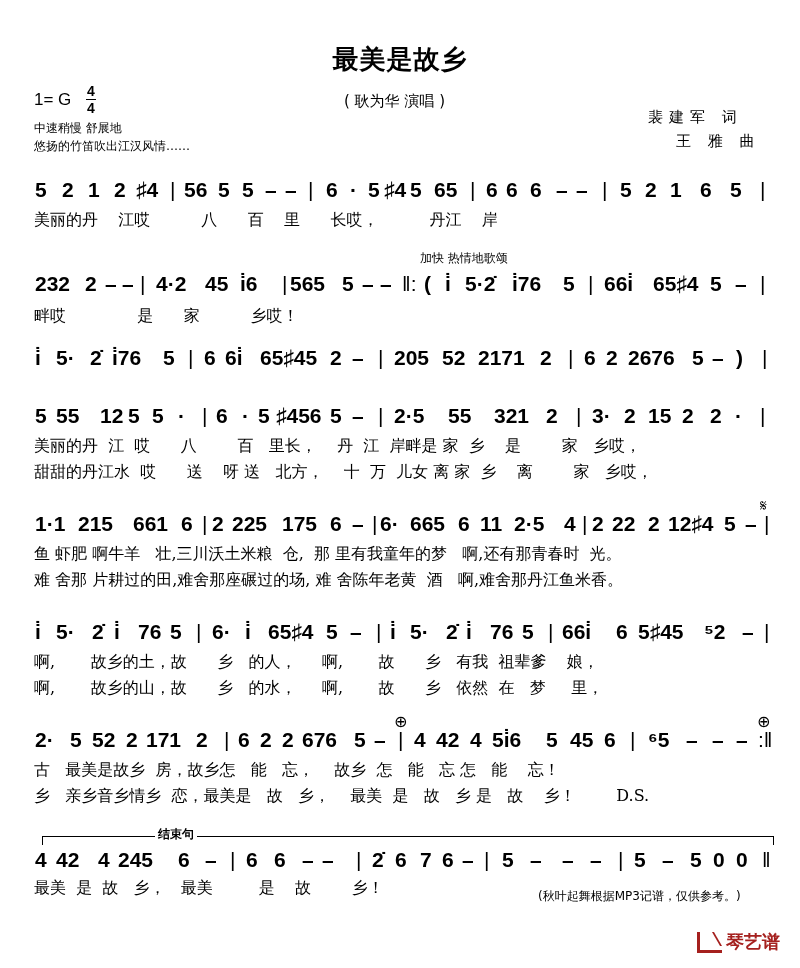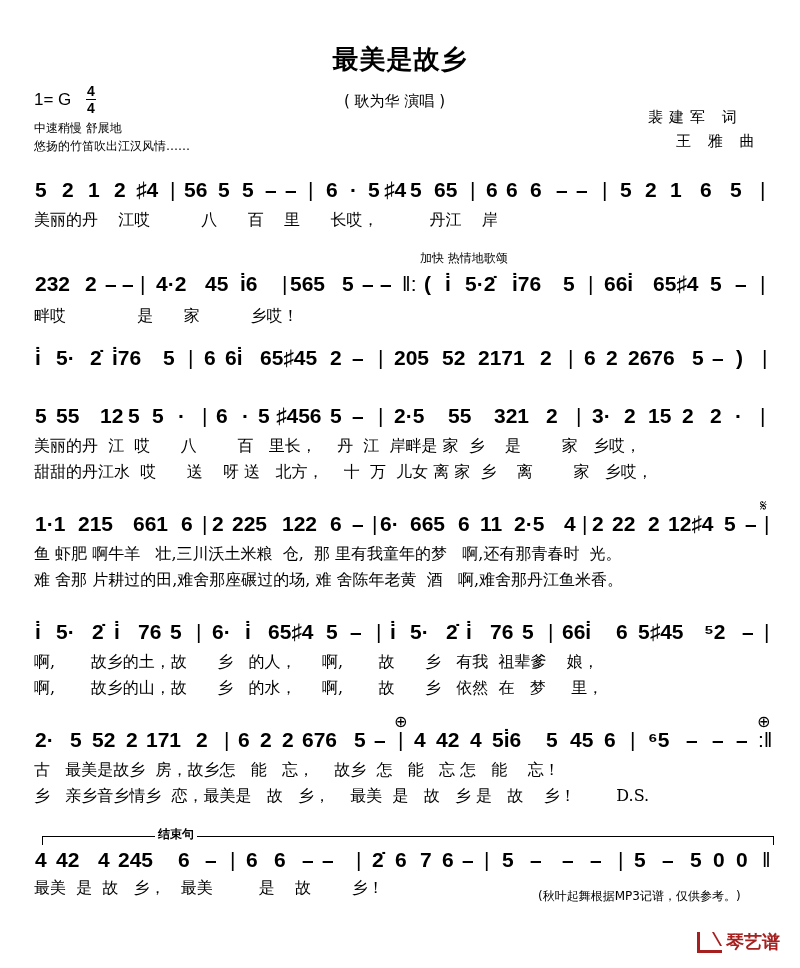--- a/index.html
+++ b/index.html
@@ -177,21 +177,21 @@
     </div>
     <div class="line" style="top: 512px;">
       <div class="notes">
         <span class="tok" style="left: 35px;">1·1</span>
         <span class="tok" style="left: 78px;">215</span>
         <span class="tok" style="left: 133px;">661</span>
         <span class="tok" style="left: 181px;">6</span>
         <span class="tok" style="left: 202px; font-weight: normal;">|</span>
         <span class="tok" style="left: 212px;">2</span>
         <span class="tok" style="left: 232px;">225</span>
-        <span class="tok" style="left: 282px;">122</span>
+        <span class="tok" style="left: 282px;">175</span>
         <span class="tok" style="left: 330px;">6</span>
         <span class="tok" style="left: 352px;">–</span>
         <span class="tok" style="left: 372px; font-weight: normal;">|</span>
         <span class="tok" style="left: 380px;">6·</span>
         <span class="tok" style="left: 410px;">665</span>
         <span class="tok" style="left: 458px;">6</span>
         <span class="tok" style="left: 480px;">11</span>
         <span class="tok" style="left: 514px;">2·5</span>
         <span class="tok" style="left: 564px;">4</span>
         <span class="tok" style="left: 582px; font-weight: normal;">|</span>

